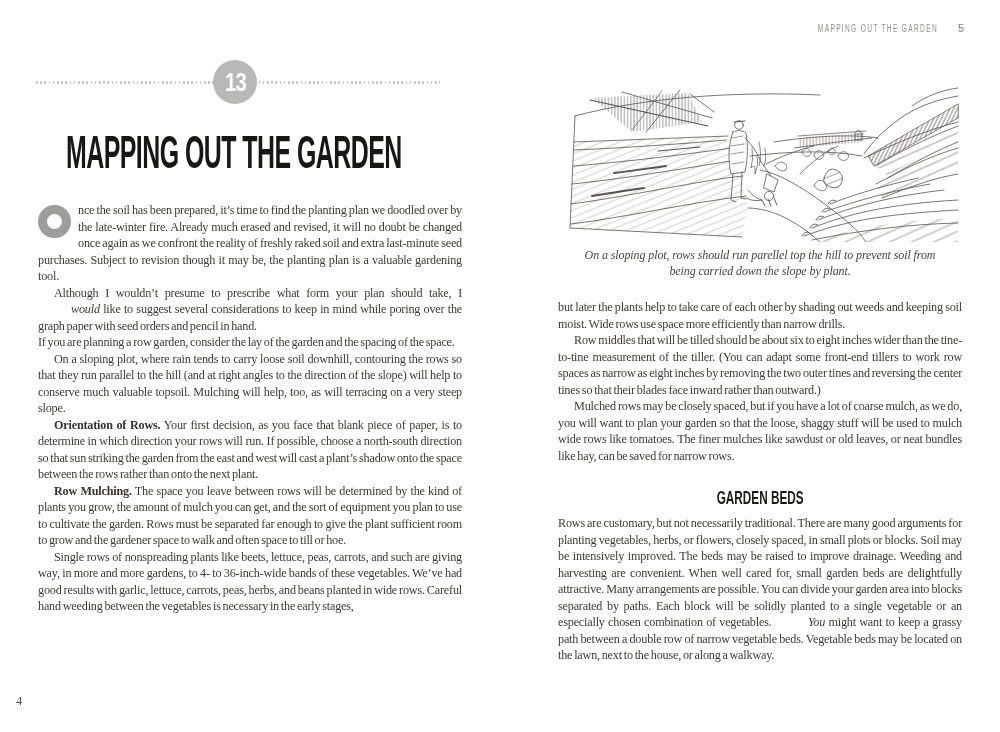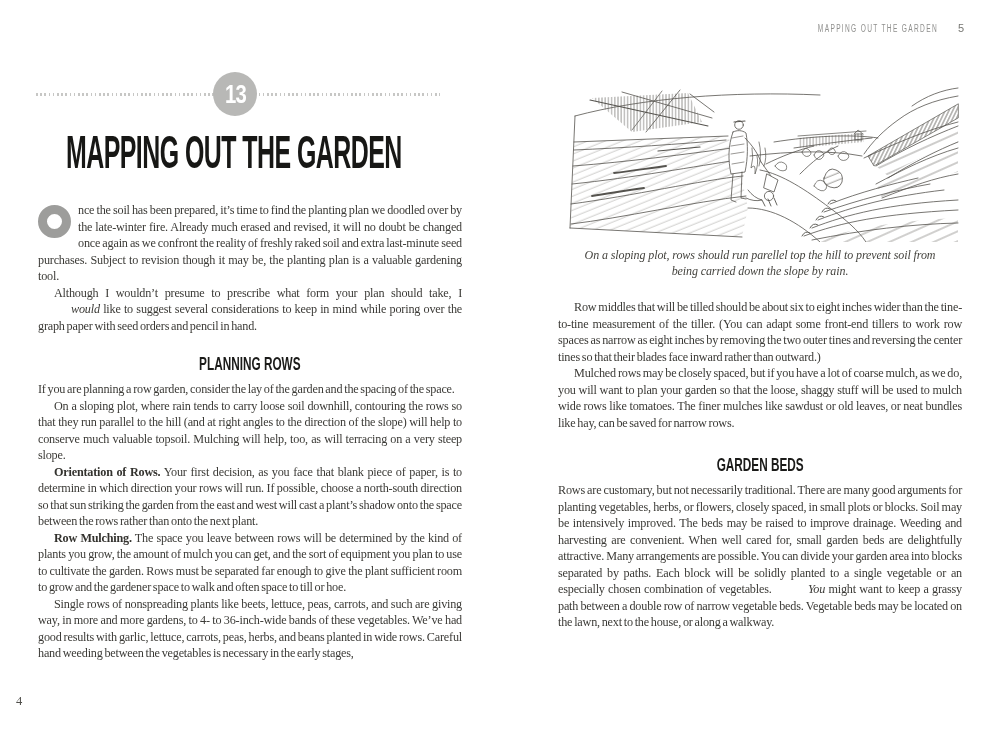--- a/index.html
+++ b/index.html
@@ -6,21 +6,21 @@
   body{
     width:1000px;height:732px;position:relative;background:#ffffff;
     font-family:"Liberation Serif", serif;color:#3b3a36;overflow:hidden;
   }
   
   .running-header{position:absolute;top:22px;right:36px;display:flex;align-items:baseline;gap:20px;}
   .rh-title{display:inline-block;font-family:"Liberation Sans",sans-serif;font-size:10px;
     letter-spacing:2px;color:#8f8f8d;transform:scaleX(.66);transform-origin:right center;white-space:nowrap;}
   .rh-page{font-family:"Liberation Sans",sans-serif;font-size:11px;color:#767672;}
   
-  .chapter-band{position:absolute;left:36px;top:73px;width:404px;height:44px;}
+  .chapter-band{position:absolute;left:36px;top:61px;width:404px;height:44px;}
   .chapter-rule{position:absolute;left:0;right:0;top:20px;height:3px;
     background:repeating-linear-gradient(90deg,#c7c7c5 0 1.6px,transparent 1.6px 4.2px);}
   .chapter-circle{position:absolute;left:177px;top:-1px;width:44px;height:44px;border-radius:50%;
     background:#b8b8b6;display:flex;align-items:center;justify-content:center;}
   .chapter-num{display:inline-block;font-family:"Liberation Sans",sans-serif;font-weight:bold;
     font-size:26px;color:#ffffff;transform:scaleX(.78);letter-spacing:-1px;}
   
   .left-col{position:absolute;left:38px;top:128px;width:424px;}
   .right-col{position:absolute;left:558px;top:78px;width:404px;}
   
@@ -68,21 +68,20 @@
   <h1 class="page-title"><span class="t-title">MAPPING OUT THE GARDEN</span></h1>
 
   <p class="body-p first">
     <span class="dropcap-ring"></span><span>nce the soil has been prepared, it’s time to find the planting plan we doodled over by the late-winter fire. Already much erased and revised, it will no doubt be changed once again as we confront the reality of freshly raked soil and extra last-minute seed purchases. Subject to revision though it may be, the planting plan is a valuable gardening tool.</span>
   </p>
 
   <p class="body-p ind">
     <span>Although I wouldn’t presume to prescribe what form your plan should take, I </span><i>would</i><span> like to suggest several considerations to keep in mind while poring over the graph paper with seed orders and pencil in hand.</span>
   </p>
 
-  <h2><span class="t-h2">PLANNING ROWS</span></h2>
 
   <p class="body-p">If you are planning a row garden, consider the lay of the garden and the spacing of the space.</p>
 
   <p class="body-p ind">On a sloping plot, where rain tends to carry loose soil downhill, contouring the rows so that they run parallel to the hill (and at right angles to the direction of the slope) will help to conserve much valuable topsoil. Mulching will help, too, as will terracing on a very steep slope.</p>
 
   <p class="body-p ind">
     <b>Orientation of Rows.</b><span> Your first decision, as you face that blank piece of paper, is to determine in which direction your rows will run. If possible, choose a north-south direction so that sun striking the garden from the east and west will cast a plant’s shadow onto the space between the rows rather than onto the next plant.</span>
   </p>
 
   <p class="body-p ind">
@@ -187,23 +186,24 @@
       <path d="M242,158 C280,144 320,136 396,132"></path>
       <path d="M250,150 C286,136 326,126 396,122"></path>
       <path d="M256,142 C292,128 330,118 382,112"></path>
       <path d="M262,134 C296,122 334,112 368,106"></path>
       <path d="M268,126 C298,114 330,106 356,100"></path>
       <path d="M240,158 q3,-6 8,-3 M248,150 q3,-6 8,-3 M254,142 q3,-6 8,-3 M260,134 q3,-6 8,-3 M266,126 q3,-6 8,-3" stroke-width=".9"></path>
 
       <path d="M248,164 C290,150 340,142 396,140 L396,164 Z" fill="url(#phw)" stroke="none" opacity=".8"></path>
       <path d="M250,162 C300,152 350,146 396,145"></path>
     </svg>
-    <figcaption class="caption">On a sloping plot, rows should run parellel top the hill to prevent soil from being carried down the slope by rain.</figcaption>
+    <figcaption class="caption">On a sloping plot, rows should run parellel top the hill to prevent soil from being carried down the slope by plant.</figcaption>
   </figure>
 
+  <p class="body-p">but later the plants help to take care of each other by shading out weeds and keeping soil moist. Wide rows use space more efficiently than narrow drills.</p>
 
   <p class="body-p ind">Row middles that will be tilled should be about six to eight inches wider than the tine-to-tine measurement of the tiller. (You can adapt some front-end tillers to work row spaces as narrow as eight inches by removing the two outer tines and reversing the center tines so that their blades face inward rather than outward.)</p>
 
   <p class="body-p ind">Mulched rows may be closely spaced, but if you have a lot of coarse mulch, as we do, you will want to plan your garden so that the loose, shaggy stuff will be used to mulch wide rows like tomatoes. The finer mulches like sawdust or old leaves, or neat bundles like hay, can be saved for narrow rows.</p>
 
   <h2 class="gb"><span class="t-h2">GARDEN BEDS</span></h2>
 
   <p class="body-p">
     <span>Rows are customary, but not necessarily traditional. There are many good arguments for planting vegetables, herbs, or flowers, closely spaced, in small plots or blocks. Soil may be intensively improved. The beds may be raised to improve drainage. Weeding and harvesting are convenient. When well cared for, small garden beds are delightfully attractive. Many arrangements are possible. You can divide your garden area into blocks separated by paths. Each block will be solidly planted to a single vegetable or an especially chosen combination of vegetables. </span><i>You</i><span> might want to keep a grassy path between a double row of narrow vegetable beds. Vegetable beds may be located on the lawn, next to the house, or along a walkway.</span>
   </p>

